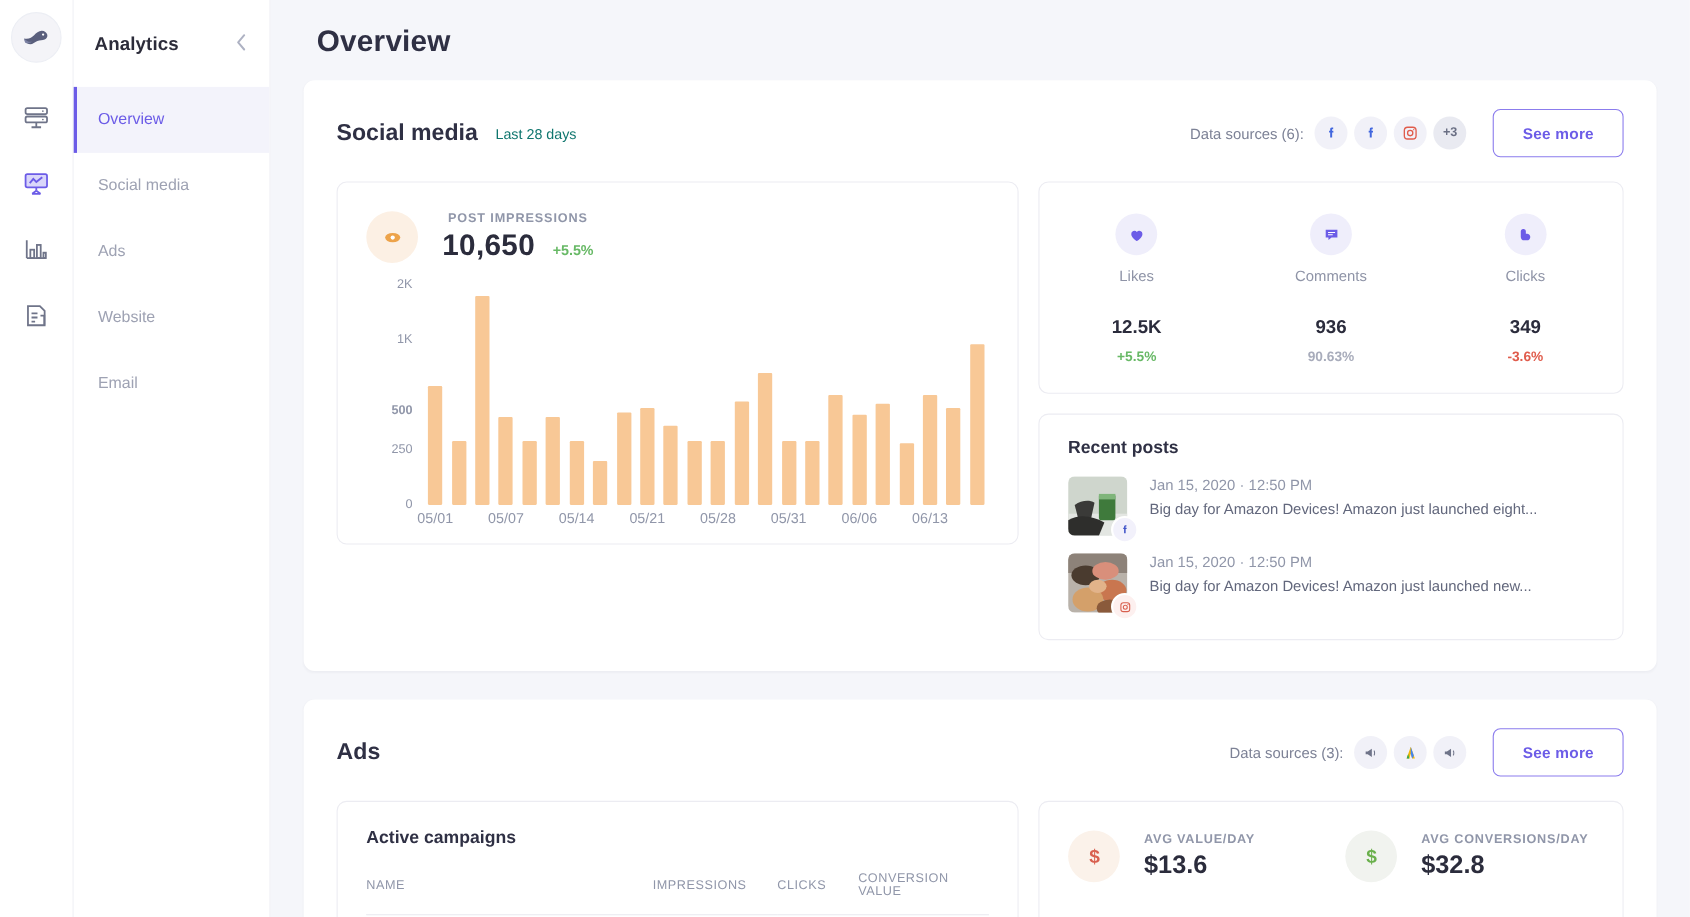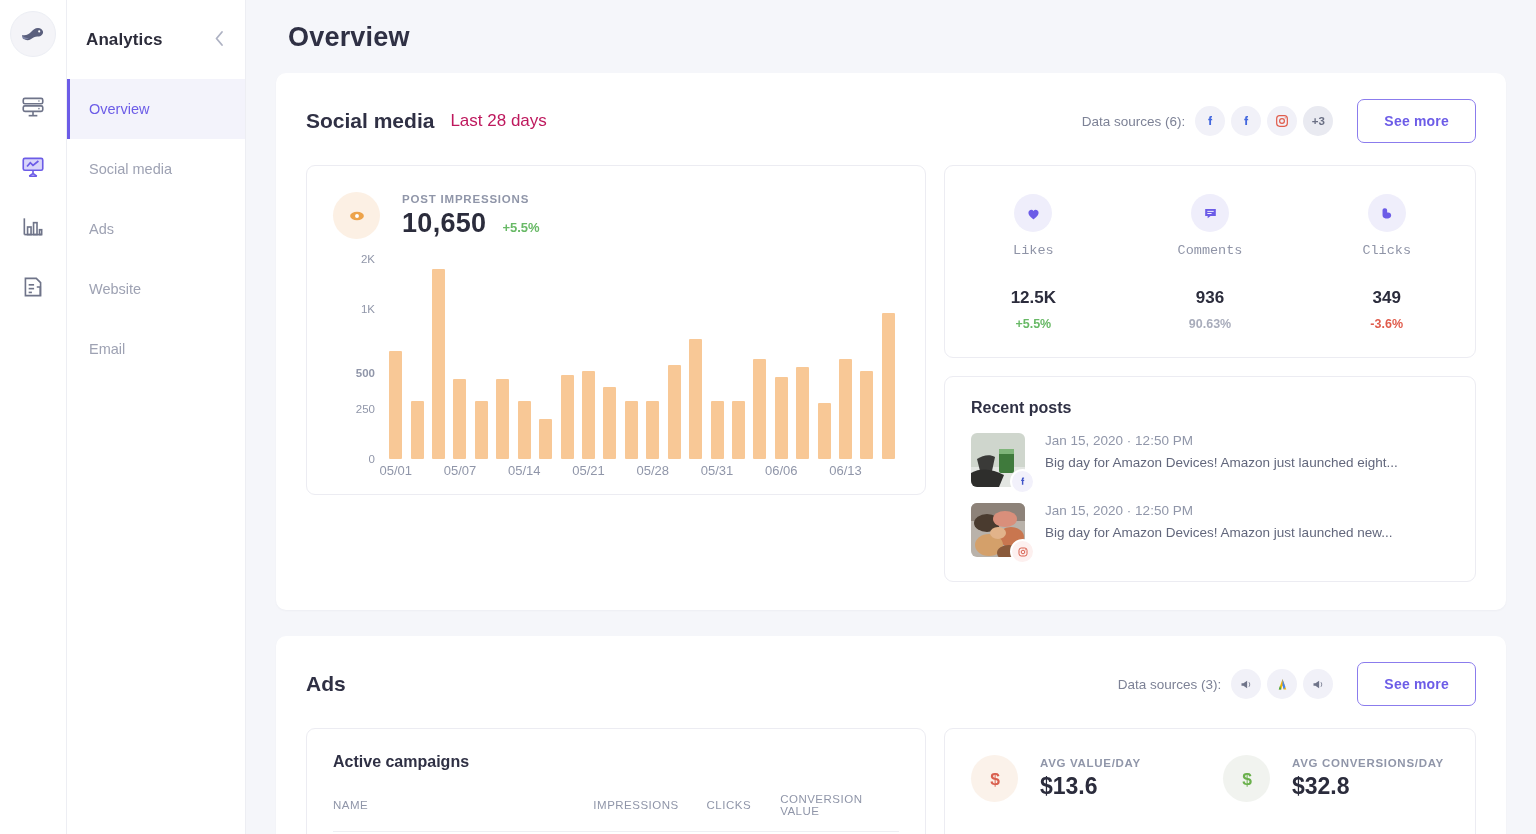--- a/index.html
+++ b/index.html
@@ -60,21 +60,21 @@
   }
 
   .panel {
     background: #fff; border-radius: 10px; padding: 26px 30px 28px 30px;
     margin-bottom: 26px; box-shadow: 0 1px 2px rgba(40,40,80,.04);
   }
   .panel-head {
     display: flex; align-items: center; margin-bottom: 22px;
   }
   .panel-title { font-size: 21px; font-weight: bold; color: #2f3044; }
-  .panel-sub { font-size: 17px; color: #be185d; margin-left: 16px; }
+  .panel-sub { font-size: 13px; color: #0f766e; margin-left: 16px; }
   .panel-right { margin-left: auto; display: flex; align-items: center; }
   .ds-label { font-size: 13.5px; color: #7d8296; margin-right: 10px; }
   .ds-icons { display: flex; align-items: center; gap: 6px; margin-right: 24px; }
   .ds-chip {
     width: 30px; height: 30px; border-radius: 50%; background: #f1f1f8;
     display: flex; align-items: center; justify-content: center;
     font-size: 11.5px; color: #6a6f84; font-weight: bold; cursor: pointer;
   }
   .ds-chip.more { background: #e9eaf1; color: #6a6f84; }
   .see-more {
@@ -93,21 +93,21 @@
 
   
   .imp-head { display: flex; align-items: center; padding: 26px 0 0 26px; }
   .round-ico {
     width: 47px; height: 47px; border-radius: 50%;
     display: flex; align-items: center; justify-content: center;
     margin-right: 22px; flex: 0 0 47px;
   }
   .imp-label {
     font-size: 11.5px; letter-spacing: .8px; color: #9096a9;
-    font-weight: bold; margin-bottom: 3px;
+    font-weight: bold; margin-bottom: 3px; text-align: center;
   }
   .imp-row { display: flex; align-items: baseline; }
   .imp-value { font-size: 27px; font-weight: bold; color: #2b2c3c; letter-spacing: .3px; }
   .delta { font-size: 13px; font-weight: bold; margin-left: 16px; }
   .delta.up { color: #68b966; }
 
   
   .chart-wrap { position: relative; height: 235px; margin: 20px 26px 0 26px; }
   .yaxis {
     position: absolute; left: 0; top: 0; width: 42px; height: 200px;
@@ -130,21 +130,21 @@
     transform: translateX(-50%); white-space: nowrap;
   }
 
   
   .engage { display: flex; padding: 28px 0 26px 0; }
   .eng-item { flex: 1 1 0; display: flex; flex-direction: column; align-items: center; }
   .eng-ico {
     width: 38px; height: 38px; border-radius: 50%; background: #efeefb;
     display: flex; align-items: center; justify-content: center; margin-bottom: 11px;
   }
-  .eng-name { font-size: 13.5px; color: #8f94a7; margin-bottom: 9px; font-family: Liberation Mono, monospace; }
+  .eng-name { font-size: 13.5px; color: #8f94a7; margin-bottom: 9px; }
   .eng-val { font-size: 17px; font-weight: bold; color: #2b2c3c; margin-bottom: 9px; margin-top: 21px; }
   .eng-delta { font-size: 12.5px; font-weight: bold; }
 
   
   .rp { padding: 22px 26px 24px 26px; }
   .rp-title { font-size: 16px; font-weight: bold; color: #2f3044; margin-bottom: 16px; }
   .rp-item { display: flex; align-items: flex-start; margin-bottom: 16px; }
   .rp-item:last-child { margin-bottom: 0; }
   .thumb-wrap { position: relative; flex: 0 0 54px; margin-right: 20px; }
   .thumb { width: 54px; height: 54px; border-radius: 6px; overflow: hidden; position: relative; }

